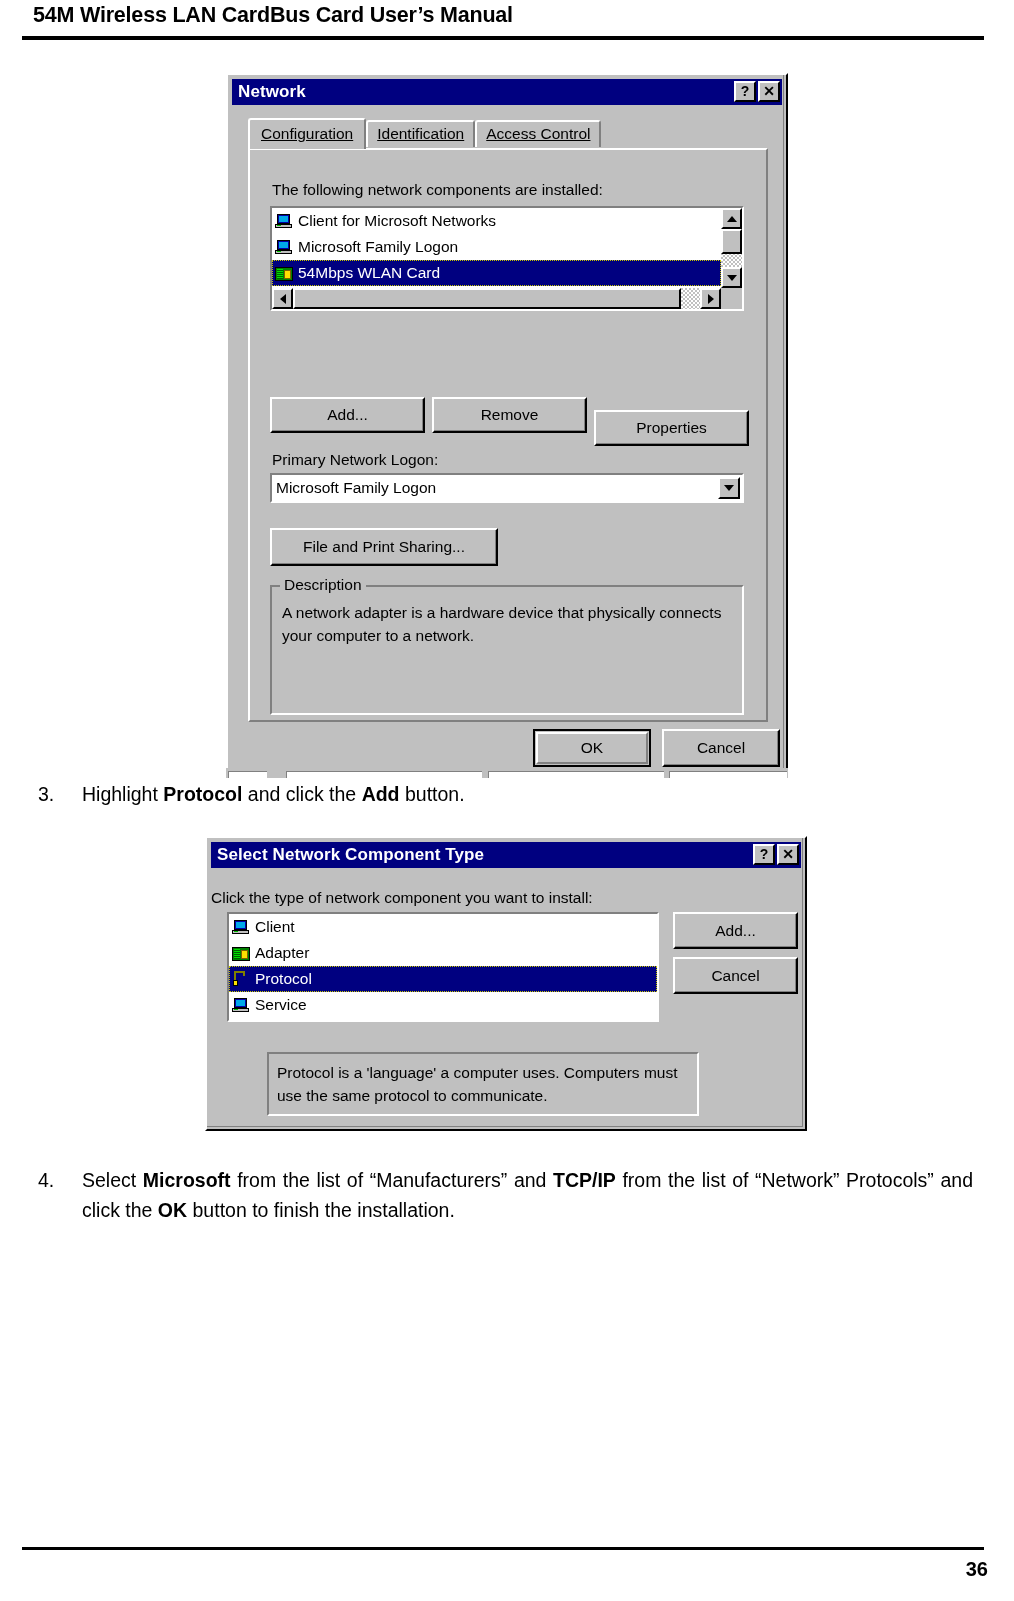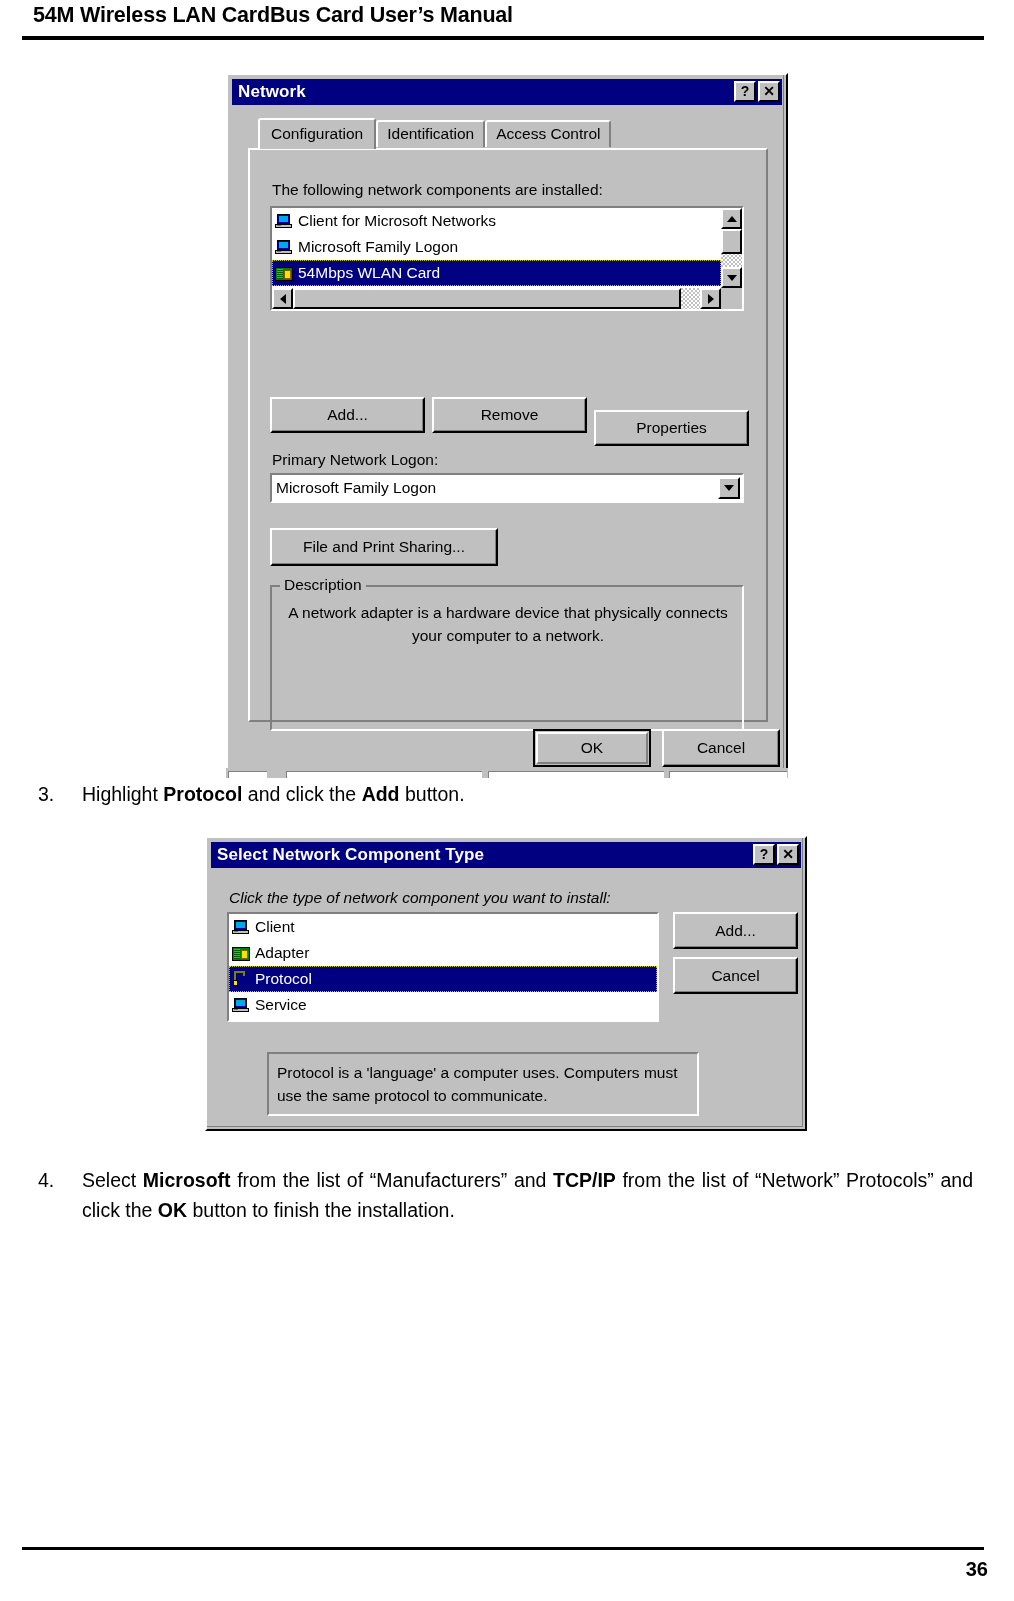--- a/index.html
+++ b/index.html
@@ -459,21 +459,21 @@
 <div class="header-rule"></div>
 
 <div class="win-dialog" style="left:226px; top:73px; width:562px; height:704px;">
 
   <div class="titlebar">
     <div class="tb-text">Network</div>
     <div class="tb-btn">?</div>
     <div class="tb-btn">✕</div>
   </div>
 
-  <div class="tabstrip" style="left:30px; top:44px; height:30px;">
+  <div class="tabstrip" style="left:20px; top:44px; height:30px;text-decoration:underline;">
     <div class="tab active">
       <span>Configuration</span>
     </div>
     <div class="tab">
       <span>Identification</span>
     </div>
     <div class="tab">
       <span>Access Control</span>
     </div>
   </div>
@@ -557,21 +557,21 @@
     <span class="val">Microsoft Family Logon</span>
     <span class="drop">
       <span class="arrow arrow-down"></span>
     </span>
   </div>
 
   <div class="btn" style="left:42px; top:453px; width:228px; height:38px;">
     <span class="cap">File and Print Sharing...</span>
   </div>
 
-  <div class="groupbox" style="left:42px; top:510px; width:474px; height:146px;text-align:center;">
+  <div class="groupbox" style="left:42px; top:510px; width:474px; height:130px;">
     <span class="legend">Description</span>
     <div class="gb-text">A network adapter is a hardware device that physically connects your computer to a network.</div>
   </div>
 
   <div class="btn default" style="left:305px; top:654px; width:118px; height:38px;">
     <span class="inner"></span>
     <span class="cap">OK</span>
   </div>
   <div class="btn" style="left:434px; top:654px; width:118px; height:38px;">
     <span class="cap">Cancel</span>
@@ -593,21 +593,21 @@
 </div>
 
 <div class="win-dialog" style="left:205px; top:836px; width:602px; height:295px;">
 
   <div class="titlebar">
     <div class="tb-text">Select Network Component Type</div>
     <div class="tb-btn">?</div>
     <div class="tb-btn">✕</div>
   </div>
 
-  <div class="static-label" style="left:22px; top:50px;font-style:italic;">
+  <div class="static-label" style="left:4px; top:50px;">
     <span>Click the type of network component you want to install:</span>
   </div>
 
   <div class="listbox" style="left:20px; top:74px; width:432px; height:110px;">
     <div class="listbox-inner">
       <div class="list-item">
         <span class="icn icn-computer">
             <i class="scr"></i>
             <i class="base"></i>
           </span>

